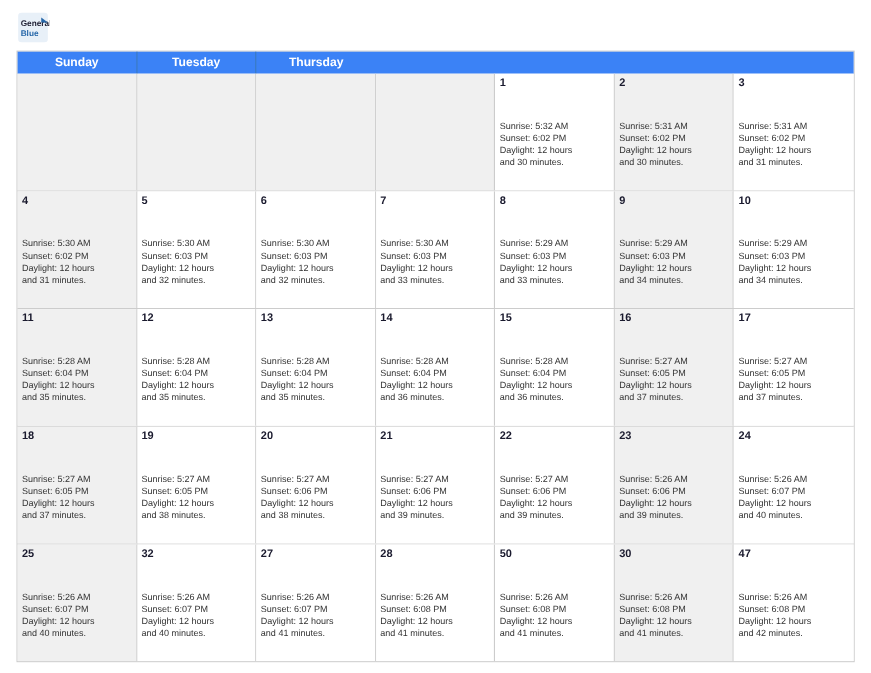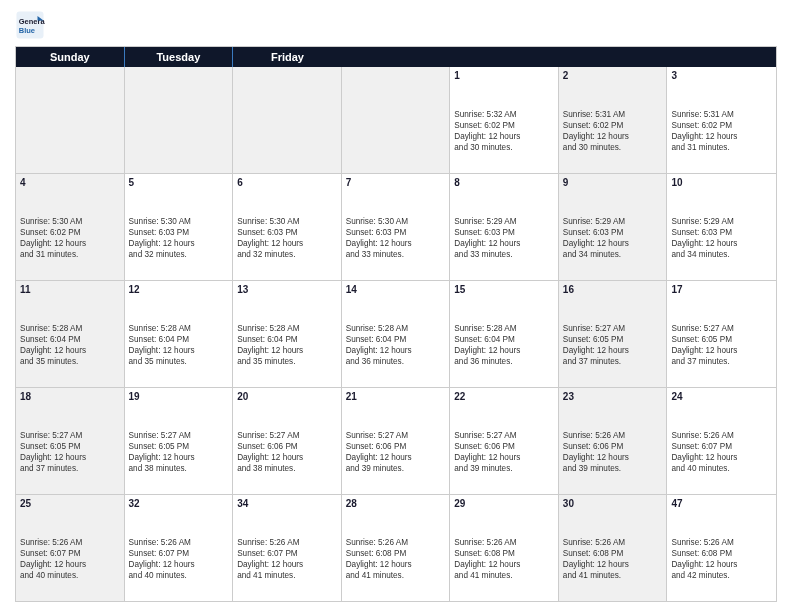--- a/index.html
+++ b/index.html
@@ -53,21 +53,21 @@
     }
     .calendar {
       flex: 1;
       display: flex;
       flex-direction: column;
       border: 1px solid #ccc;
     }
     .cal-header {
       display: grid;
       grid-template-columns: repeat(7, 1fr);
-      background: #0f172a;
+      background: #3b82f6;
     }
     .cal-header-cell {
       color: #fff;
       font-size: 11px;
       font-weight: bold;
       text-align: center;
       padding: 4px 2px;
       border-right: 1px solid #3a7abf;
     }
     .cal-header-cell:last-child { border-right: none; }
@@ -128,21 +128,21 @@
     <div class="title-section">
       <div class="month-title"></div>
       <div class="location"></div>
     </div>
   </div>
 
   <div class="calendar">
     <div class="cal-header">
     <div class="cal-header-cell">Sunday</div>
         <div class="cal-header-cell">Tuesday</div>
-        <div class="cal-header-cell">Friday</div>
+        <div class="cal-header-cell">Thursday</div>
       </div>
     <div class="cal-body">
     <div class="cal-row">
           <div class="cal-cell empty shaded"></div>
           <div class="cal-cell empty shaded"></div>
           <div class="cal-cell empty shaded"></div>
           <div class="cal-cell empty shaded"></div>
           <div class="cal-cell">
             <div class="day-num">1</div>
             <div class="cell-info" style="white-space: pre-line;">Sunrise: 5:32 AM
@@ -327,35 +327,35 @@
 and 40 minutes.</div>
           </div>
           <div class="cal-cell">
             <div class="day-num">32</div>
             <div class="cell-info" style="white-space: pre-line;">Sunrise: 5:26 AM
 Sunset: 6:07 PM
 Daylight: 12 hours
 and 40 minutes.</div>
           </div>
           <div class="cal-cell">
-            <div class="day-num">34</div>
+            <div class="day-num">27</div>
             <div class="cell-info" style="white-space: pre-line;">Sunrise: 5:26 AM
 Sunset: 6:07 PM
 Daylight: 12 hours
 and 41 minutes.</div>
           </div>
           <div class="cal-cell">
             <div class="day-num">28</div>
             <div class="cell-info" style="white-space: pre-line;">Sunrise: 5:26 AM
 Sunset: 6:08 PM
 Daylight: 12 hours
 and 41 minutes.</div>
           </div>
           <div class="cal-cell">
-            <div class="day-num">29</div>
+            <div class="day-num">50</div>
             <div class="cell-info" style="white-space: pre-line;">Sunrise: 5:26 AM
 Sunset: 6:08 PM
 Daylight: 12 hours
 and 41 minutes.</div>
           </div>
           <div class="cal-cell shaded">
             <div class="day-num">30</div>
             <div class="cell-info" style="white-space: pre-line;">Sunrise: 5:26 AM
 Sunset: 6:08 PM
 Daylight: 12 hours

